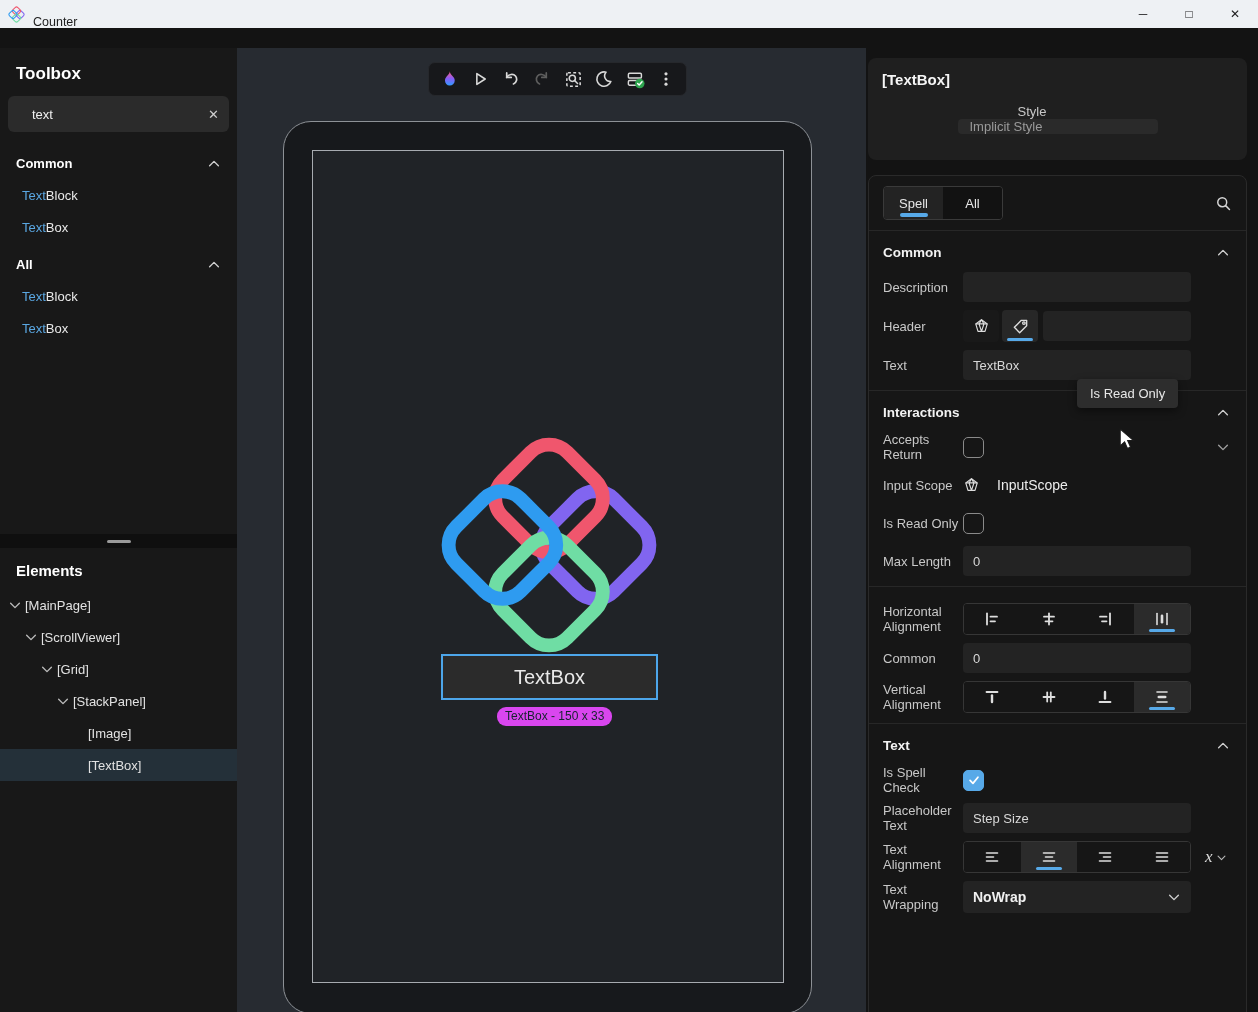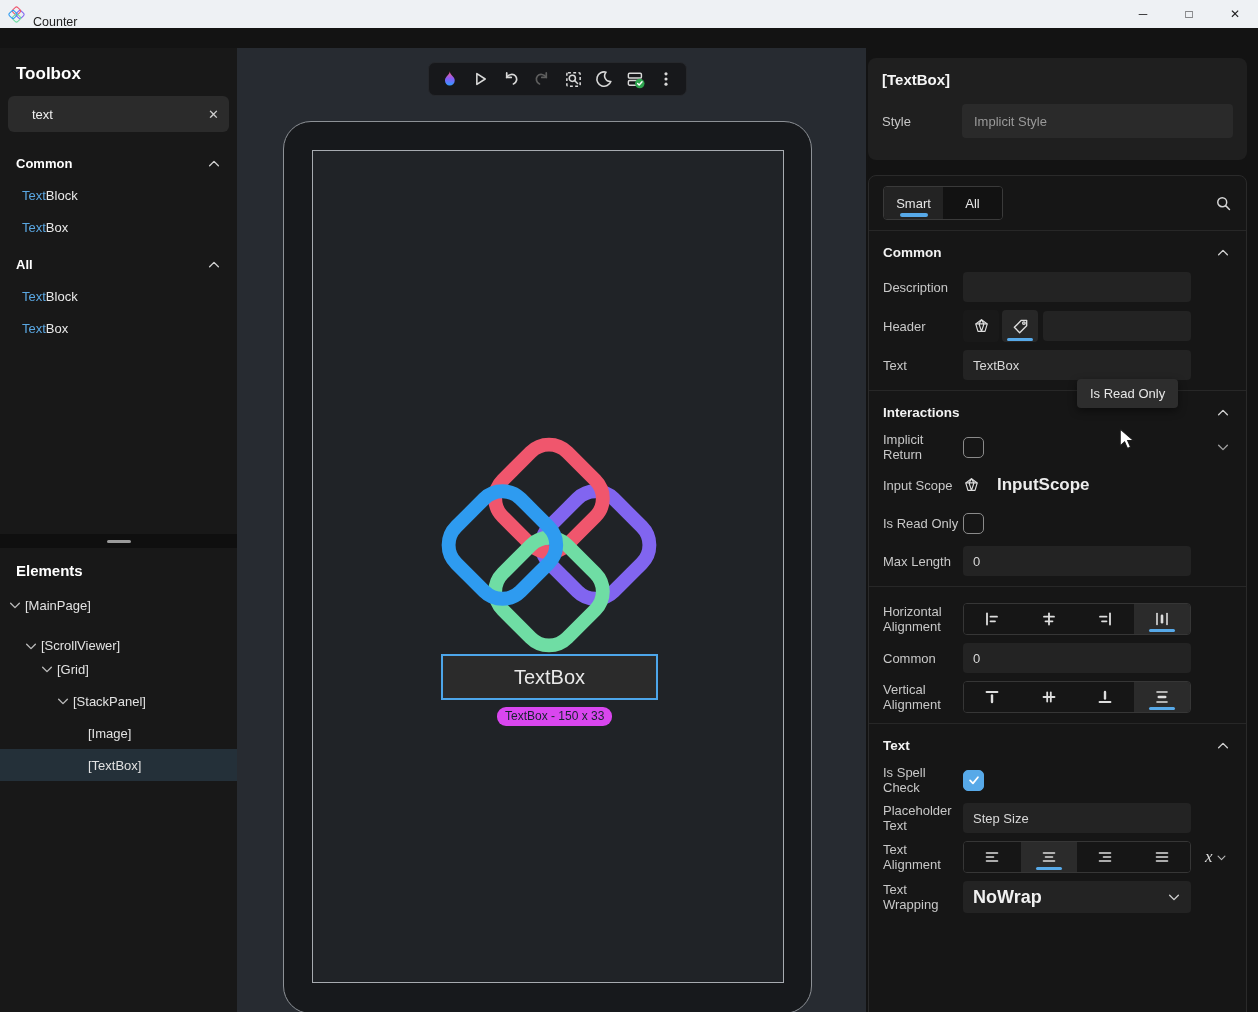--- a/index.html
+++ b/index.html
@@ -35,21 +35,21 @@
   .tb-item .rest { color:#e9e9e9; }
 
   .splitter { height:14px; background:#0f0f0f; display:flex; align-items:center; justify-content:center; cursor:row-resize; }
   .splitter .grip { width:24px; height:3px; border-radius:2px; background:#9a9a9a; }
 
   .elements { flex:1; padding-top:6px; }
   .tree { margin-top:10px; }
   .tree-row { height:32px; display:flex; align-items:center; font-size:13px; color:#e2e2e2; cursor:pointer; }
   .tree-row svg { color:#b9b9b9; margin-right:3px; flex:0 0 auto; }
   .tree-row.sel { background:#243039; }
-  .d0 { padding-left:8px; } .d1 { padding-left:24px;align-items:flex-end; } .d2 { padding-left:40px; }
+  .d0 { padding-left:8px; } .d1 { padding-left:24px; } .d2 { padding-left:40px; }
   .d3 { padding-left:56px; } .leaf { padding-left:88px; }
 
   
   .canvas { flex:1; position:relative; background:#272b31; overflow:hidden; }
   .dtoolbar { position:absolute; left:191px; top:14px; height:34px; background:#17181b;
     border:1px solid #26282c; border-radius:7px; display:flex; align-items:center; padding:0 9px; gap:9px; }
   .dtoolbar .tbtn { width:22px; height:22px; display:flex; align-items:center; justify-content:center;
     color:#d9d9d9; cursor:pointer; }
   .tbtn.disabled { color:#5e5e5e; cursor:default; }
 
@@ -64,21 +64,21 @@
   .sel-badge { position:absolute; left:184px; top:556px; background:#d946ef; color:#15232e;
     font-size:12px; padding:2px 8px 3px 8px; border-radius:9px; white-space:nowrap; }
 
   .mouse-cursor { position:absolute; left:883px; top:402px; pointer-events:none; }
 
   
   .right { width:392px; background:#131313; padding:10px 11px 0 2px; }
   .card { background:#1f1f1f; border-radius:8px; }
   .card1 { padding:13px 14px; height:102px; }
   .card1 .head { font-size:15px; font-weight:bold; color:#f5f5f5; }
-  .style-row { display:flex; align-items:center; margin-top:16px; }
+  .style-row { display:flex; align-items:center; margin-top:16px;flex-direction:column; }
   .style-row .lab { width:80px; font-size:13px; color:#c8c8c8; }
   .style-row input { flex:1; height:34px; background:#2a2a2a; border:none; border-radius:4px;
     color:#9a9a9a; font-size:13px; padding:0 12px; outline:none; }
 
   .card2 { margin-top:15px; height:847px; background:#161616; border:1px solid #2a2a2a; overflow:hidden; position:relative; }
   .tabsrow { display:flex; align-items:center; padding:10px 14px; border-bottom:1px solid #272727; }
   .tabgroup { display:flex; border:1px solid #3a3a3a; border-radius:4px; overflow:hidden; }
   .tab { width:59px; height:32px; display:flex; align-items:center; justify-content:center;
     font-size:13px; color:#e6e6e6; cursor:pointer; position:relative; background:#121212; }
   .tab.active { background:#232323; }
@@ -103,24 +103,24 @@
   .abtn.sel { background:#2b2b2b; }
   .abtn.sel::after { content:""; position:absolute; bottom:2px; left:50%; transform:translateX(-50%);
     width:26px; height:3px; border-radius:2px; background:#57a9e8; }
   .hdrgroup { display:flex; gap:3px; margin-right:5px; }
   .hbtn { width:36px; height:32px; border-radius:4px; background:#191919; display:flex; align-items:center;
     justify-content:center; color:#dcdcdc; cursor:pointer; position:relative; }
   .hbtn.sel { background:#272727; }
   .hbtn.sel::after { content:""; position:absolute; bottom:1px; left:50%; transform:translateX(-50%);
     width:26px; height:3px; border-radius:2px; background:#57a9e8; }
   .hdr-input { width:148px; }
-  .scopeval { font-size:17px; color:#ececec; margin-left:17px;font-weight:bold; }
+  .scopeval { font-size:14px; color:#ececec; margin-left:17px; }
   .dropdown { width:228px; height:32px; background:#232323; border-radius:4px; display:flex; align-items:center;
     padding:0 10px; cursor:pointer; }
-  .dropdown .val { font-size:18px; font-weight:bold; color:#f0f0f0; }
+  .dropdown .val { font-size:14px; font-weight:bold; color:#f0f0f0; }
   .dropdown svg { margin-left:auto; color:#cfcfcf; }
   .xext { margin-left:14px; display:flex; align-items:center; color:#dcdcdc; cursor:pointer; }
   .xext .xg { font-family:"Liberation Serif","DejaVu Serif",serif; font-style:italic; font-size:17px; }
   .xext svg { margin-left:3px; color:#b9b9b9; }
   .row-end-chev { margin-left:auto; color:#9f9f9f; cursor:pointer; }
 
   .tooltip { position:absolute; left:1077px; top:379px; height:29px; background:#2d2d2d; color:#e8e8e8;
     font-size:13px; display:flex; align-items:center; padding:0 13px; border-radius:4px;
     box-shadow:0 3px 8px rgba(0,0,0,.45); z-index:5; }
 </style>
@@ -455,21 +455,21 @@
       <div class="head">[TextBox]</div>
       <div class="style-row">
         <span class="lab">Style</span>
         <input readonly="" value="Implicit Style" style="">
       </div>
     </div>
 
     <div class="card card2">
       <div class="tabsrow">
         <div class="tabgroup">
-          <div class="tab active">Smart</div>
+          <div class="tab active">Spell</div>
           <div class="tab">All</div>
         </div>
         <svg class="srch" width="17" height="17">
             <use href="#i-search"></use>
           </svg>
       </div>
 
       <div class="sec">
         <div class="sec-h">
           <span class="lab">Common</span>
@@ -504,21 +504,21 @@
       </div>
 
       <div class="sec">
         <div class="sec-h">
           <span class="lab">Interactions</span>
           <svg width="14" height="14">
               <use href="#i-chev-up"></use>
             </svg>
         </div>
         <div class="prow">
-          <span class="lab">Implicit Return</span>
+          <span class="lab">Accepts Return</span>
           <span class="chk"></span>
           <svg class="row-end-chev" width="14" height="14">
               <use href="#i-chev-down"></use>
             </svg>
         </div>
         <div class="prow">
           <span class="lab">Input Scope</span>
           <svg width="17" height="17" style="color:#dcdcdc">
               <use href="#i-gem"></use>
             </svg>

